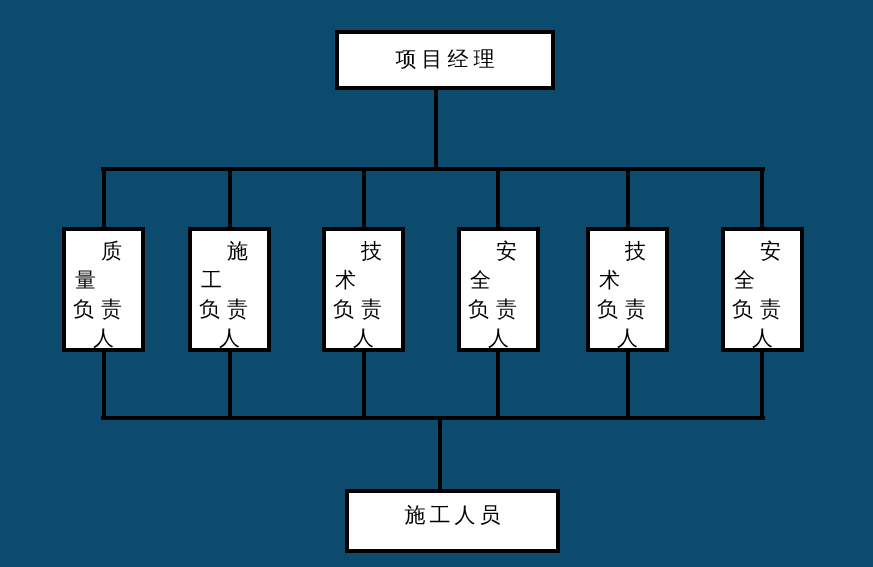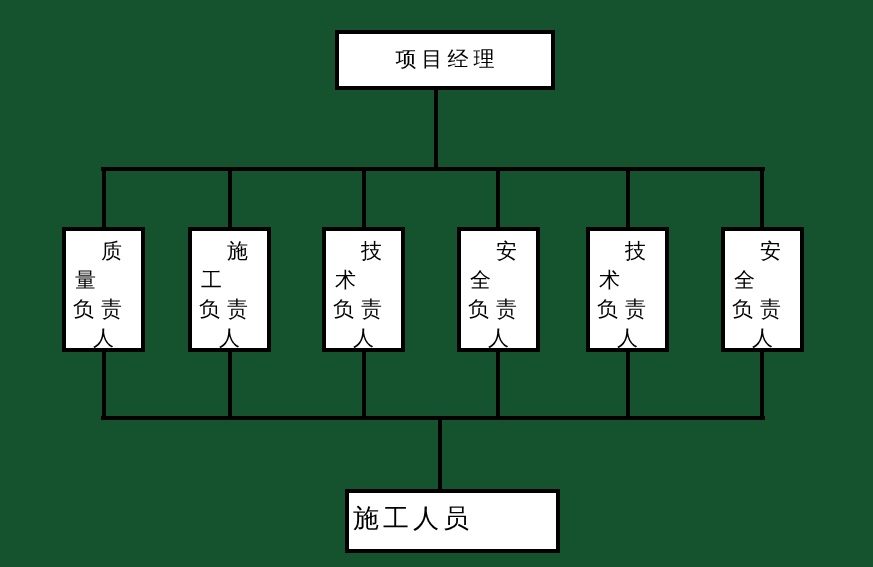--- a/index.html
+++ b/index.html
@@ -1,42 +1,42 @@
 <!DOCTYPE html>
 <html><head>
 <meta charset="utf-8">
 <style>
   html, body { margin: 0; padding: 0; background: #ffffff; }
   .canvas {
     position: relative;
     width: 873px;
     height: 567px;
-    background: #14532d;
+    background: #0c4a6e;
     font-family: "Liberation Serif", "DejaVu Serif", serif;
     color: #000000;
     overflow: hidden;
   }
   .box {
     position: absolute;
     border: 4px solid #000000;
     background: #ffffff;
     box-sizing: border-box;
   }
   .titlebox {
     left: 335px; top: 30px; width: 220px; height: 60px;
     text-align: center;
     font-size: 21px;
     letter-spacing: 5px;
     padding-top: 11px;
     padding-left: 5px;
   }
   .bottombox {
     left: 345px; top: 489px; width: 215px; height: 64px;
-    text-align: left;
-    font-size: 26px;
+    text-align: center;
+    font-size: 21px;
     letter-spacing: 4px;
     padding-top: 8px;
     padding-left: 4px;
   }
   .midbox {
     top: 227px; width: 83px; height: 125px;
     font-size: 21px;
     line-height: 29px;
     padding-top: 6px;
   }

